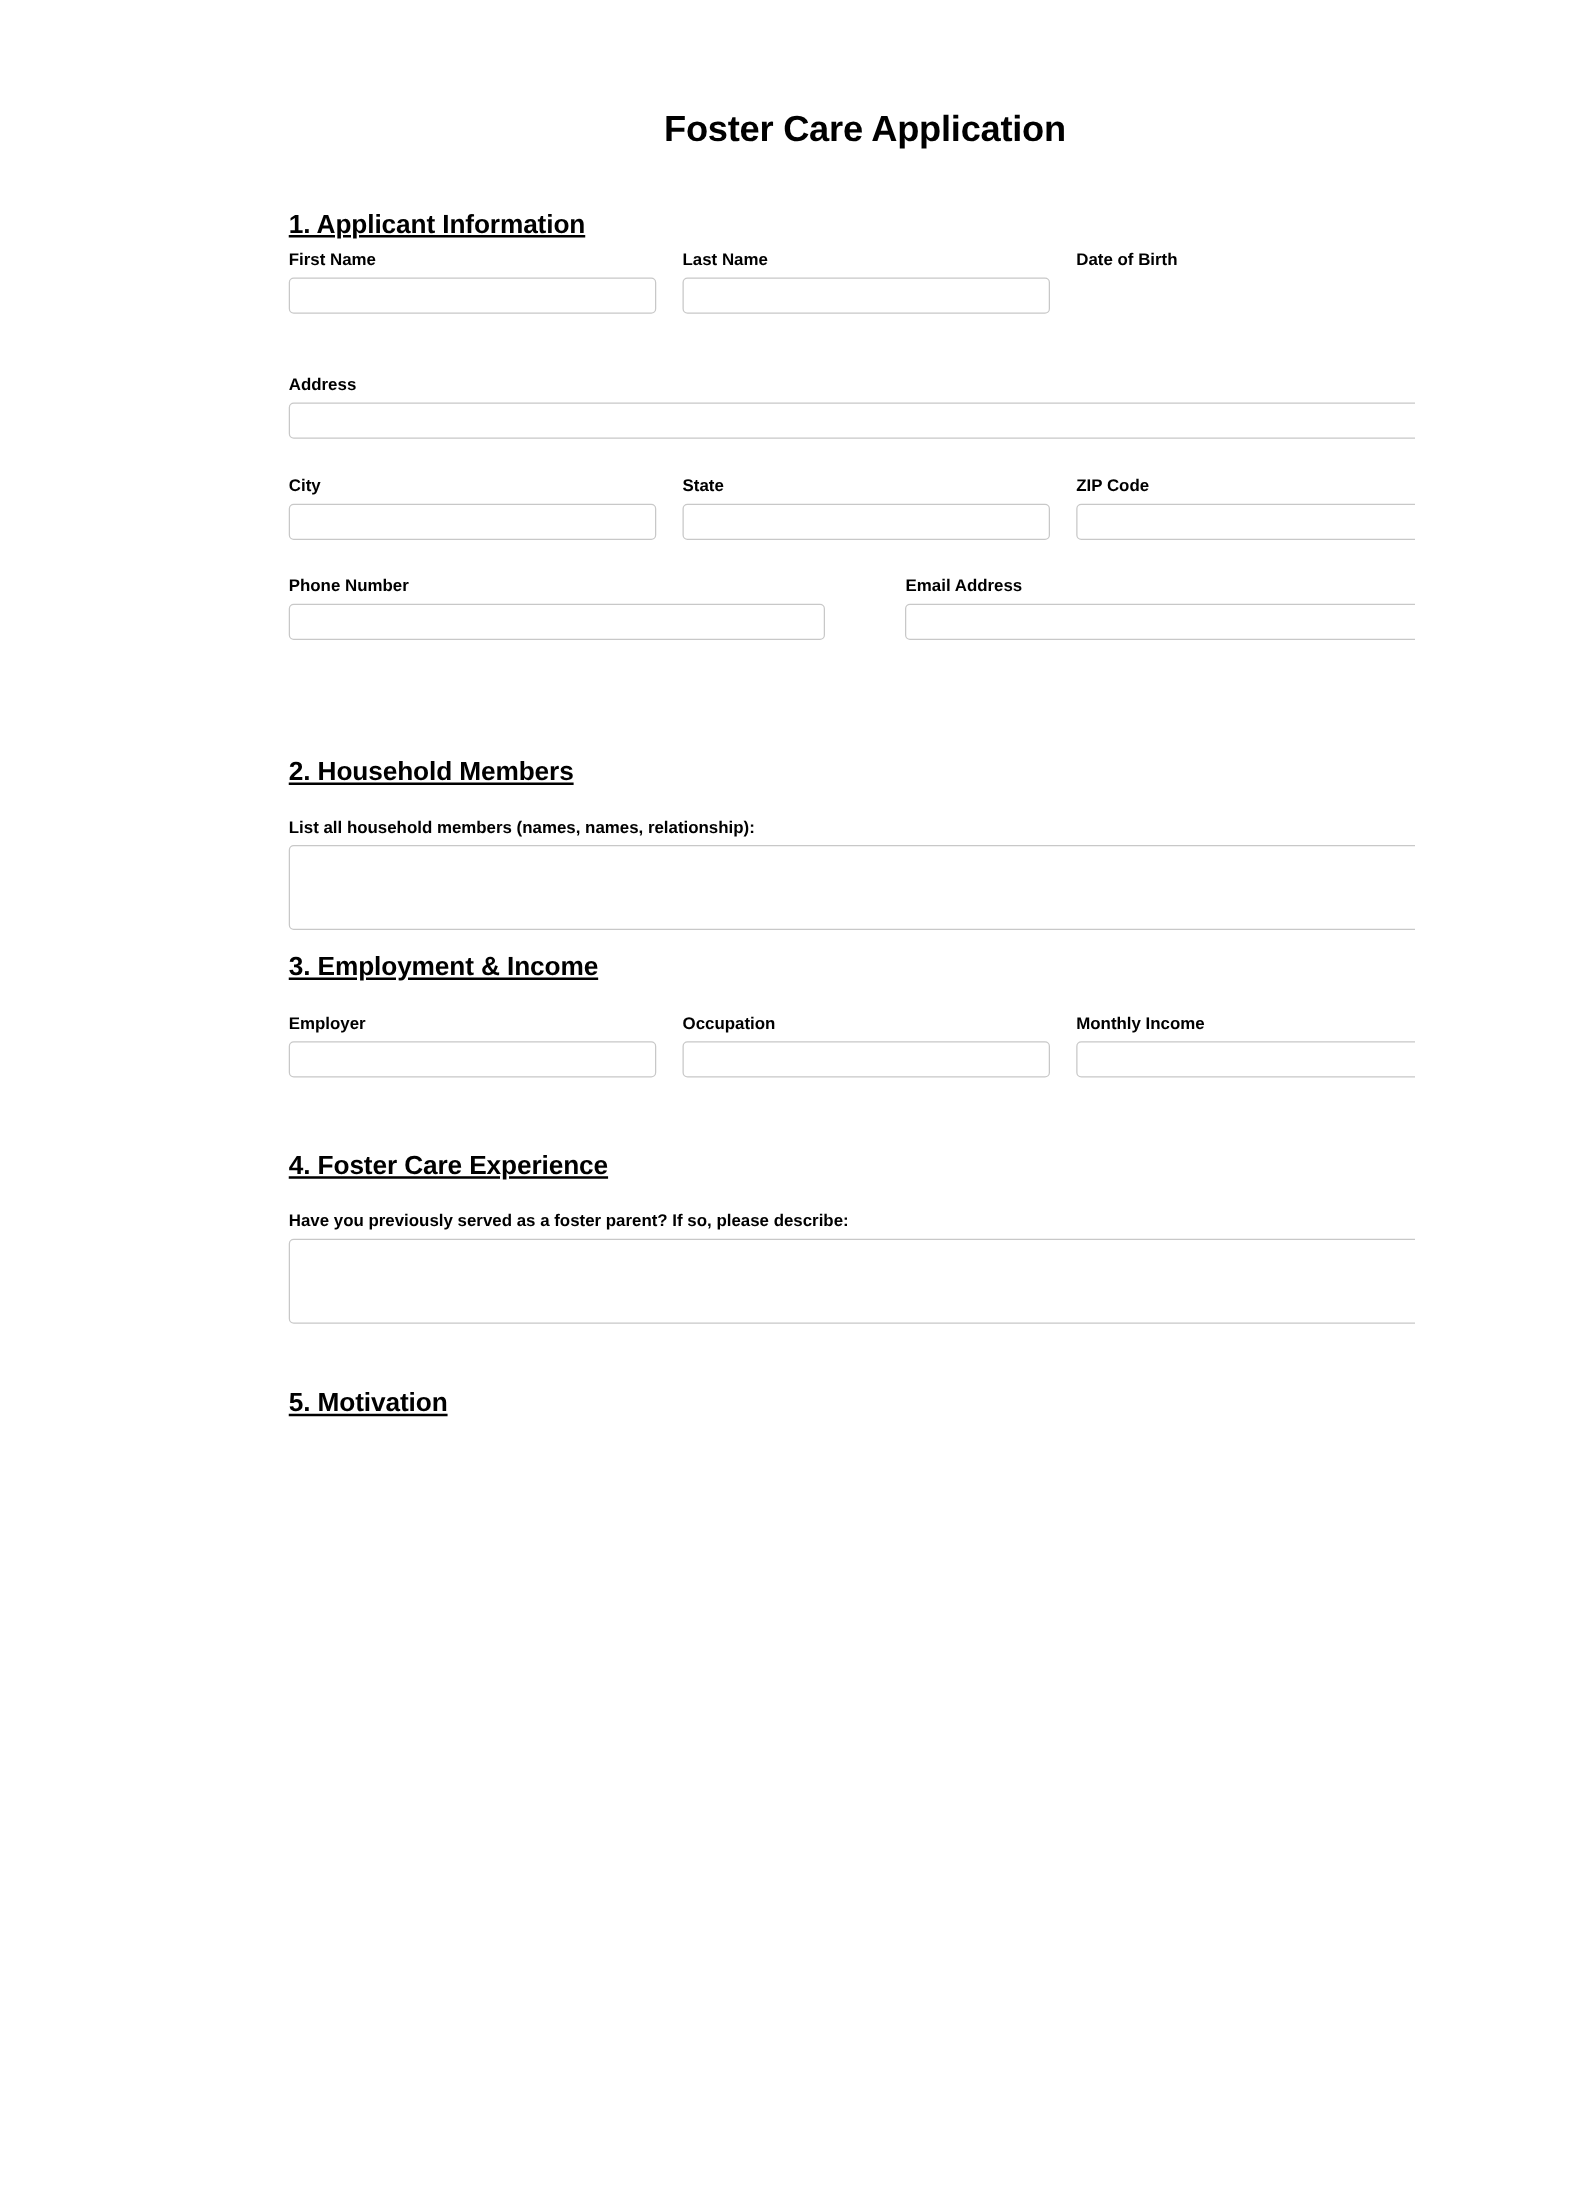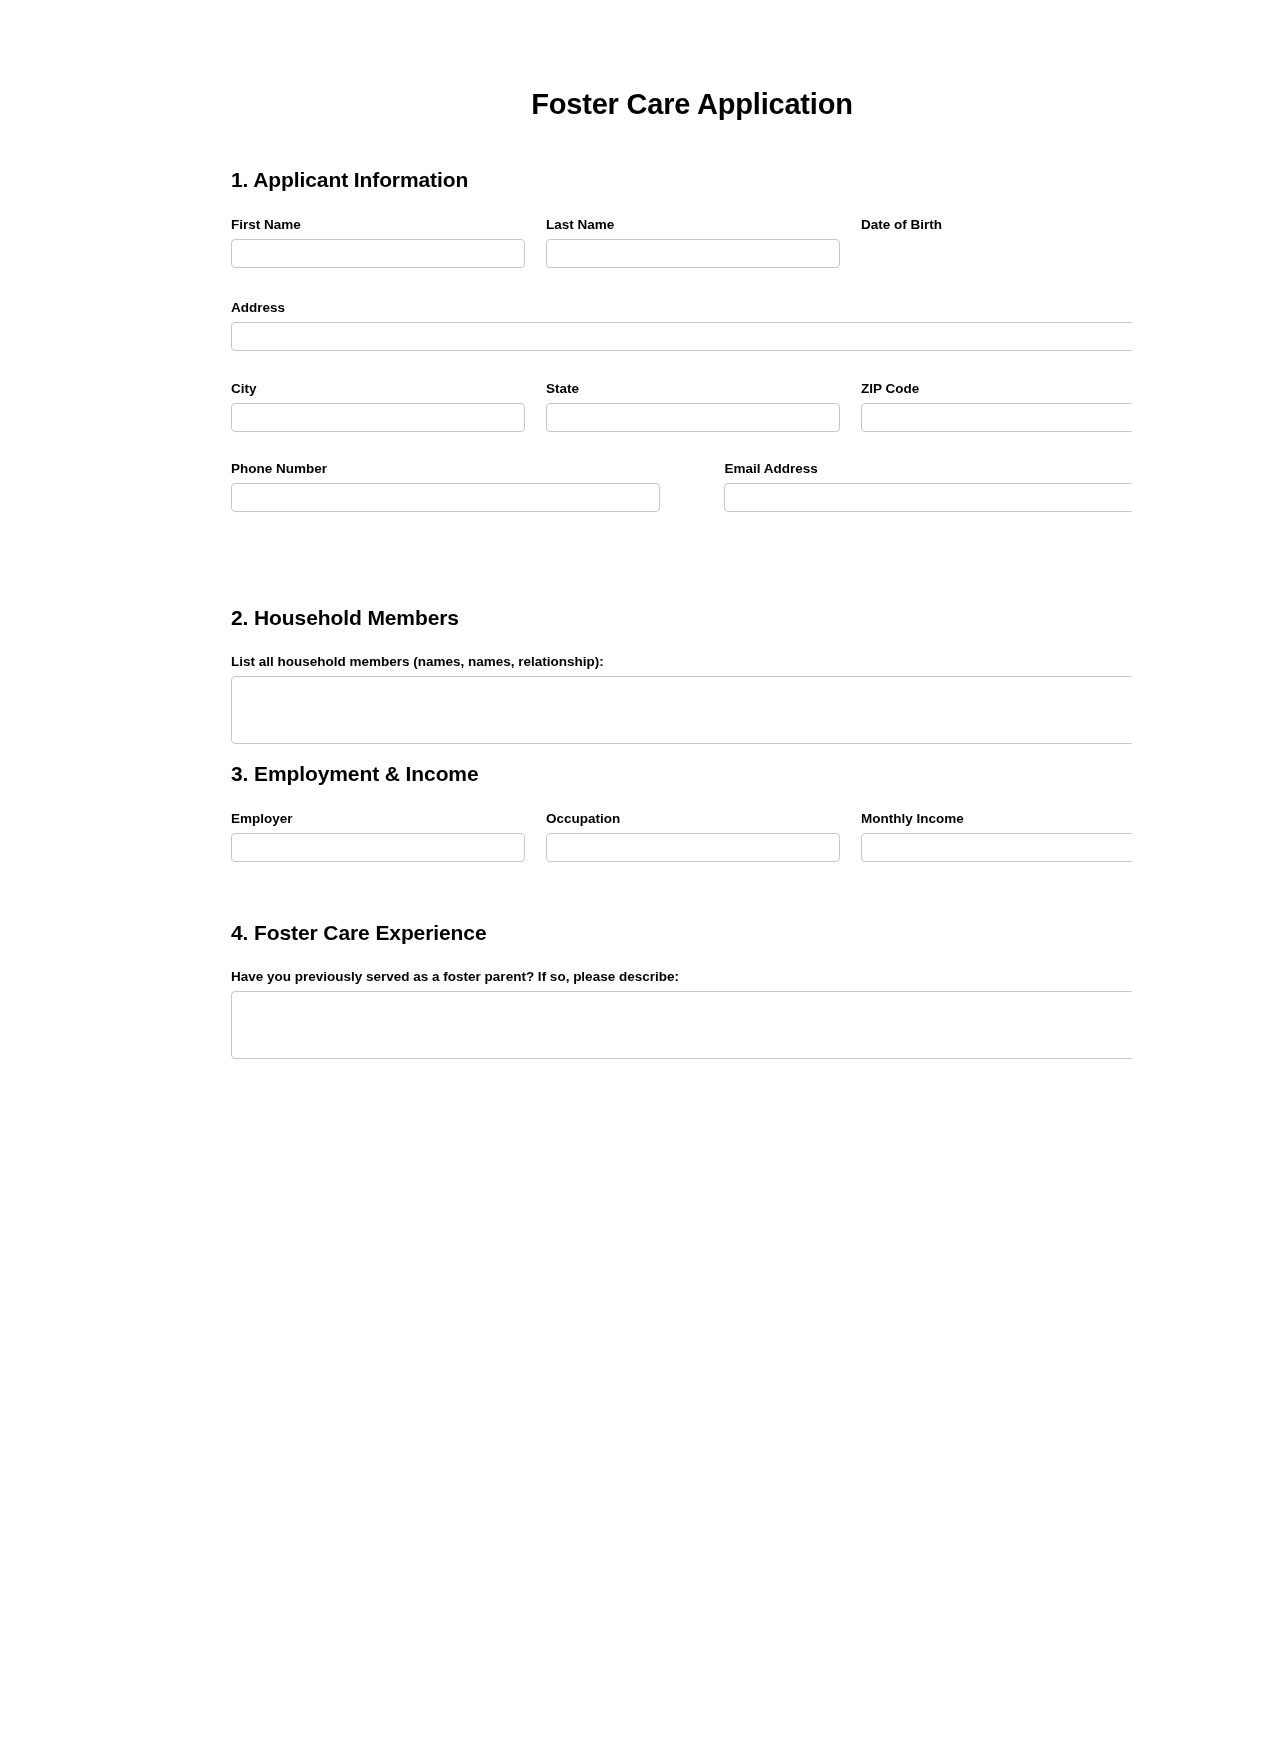--- a/index.html
+++ b/index.html
@@ -33,20 +33,21 @@
     text-align: center;
     font-size: 29px;
     font-weight: bold;
     letter-spacing: -0.2px;
     margin: 0;
     padding-top: 88px;
     color: #000;
   }
   .section {
     margin-top: 0;
+    text-decoration: underline;
   }
   .section-heading {
     font-size: 21px;
     font-weight: bold;
     letter-spacing: -0.1px;
     color: #000;
     margin: 0;
   }
   .field-label {
     font-size: 13.5px;
@@ -134,21 +135,21 @@
 <body>
 
 <div class="page">
   <div class="sheet">
 
     <h1 class="doc-title">Foster Care Application</h1>
 
     <div class="section abs" style="top:168px; left:0; width:922px;">
       <h2 class="section-heading">1. Applicant Information</h2>
 
-      <div class="row abs" style="top:49px; left:0; width:922px;justify-content:flex-end;">
+      <div class="row abs" style="top:32px; left:0; width:922px;justify-content:flex-end;">
         <div class="field" style="width:294px; margin-right:21px;">
           <label class="field-label">First Name</label>
           <input class="text-input" type="text" value="" style="">
         </div>
         <div class="field" style="width:294px; margin-right:21px;">
           <label class="field-label">Last Name</label>
           <input class="text-input" type="text" value="" style="">
         </div>
         <div class="field" style="width:292px;">
           <label class="field-label">Date of Birth</label>
@@ -214,15 +215,18 @@
     </div>
 
     <div class="section abs" style="top:921px; left:0; width:922px;">
       <h2 class="section-heading">4. Foster Care Experience</h2>
       <div class="abs" style="top:48px; left:0; width:922px;">
         <label class="helper-label">Have you previously served as a foster parent? If so, please describe:</label>
         <textarea class="area-input" rows="4" style="height: 68px;"></textarea>
       </div>
     </div>
 
+    <div class="section abs" style="top:1111px; left:0; width:922px;">
+      <h2 class="section-heading">5. Motivation</h2>
+    </div>
 
   </div>
 </div>
 
 </body></html>

